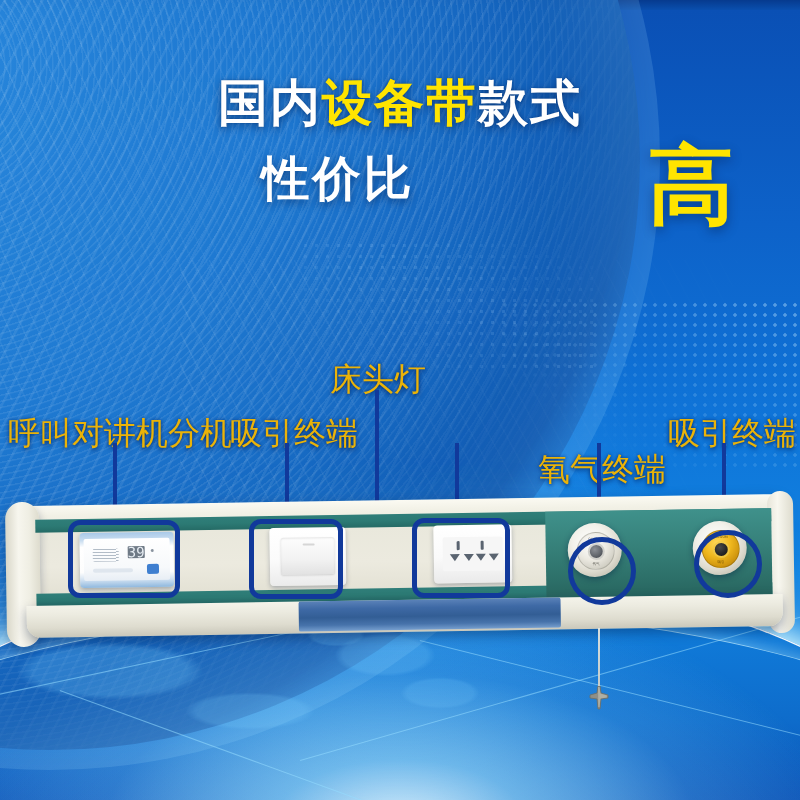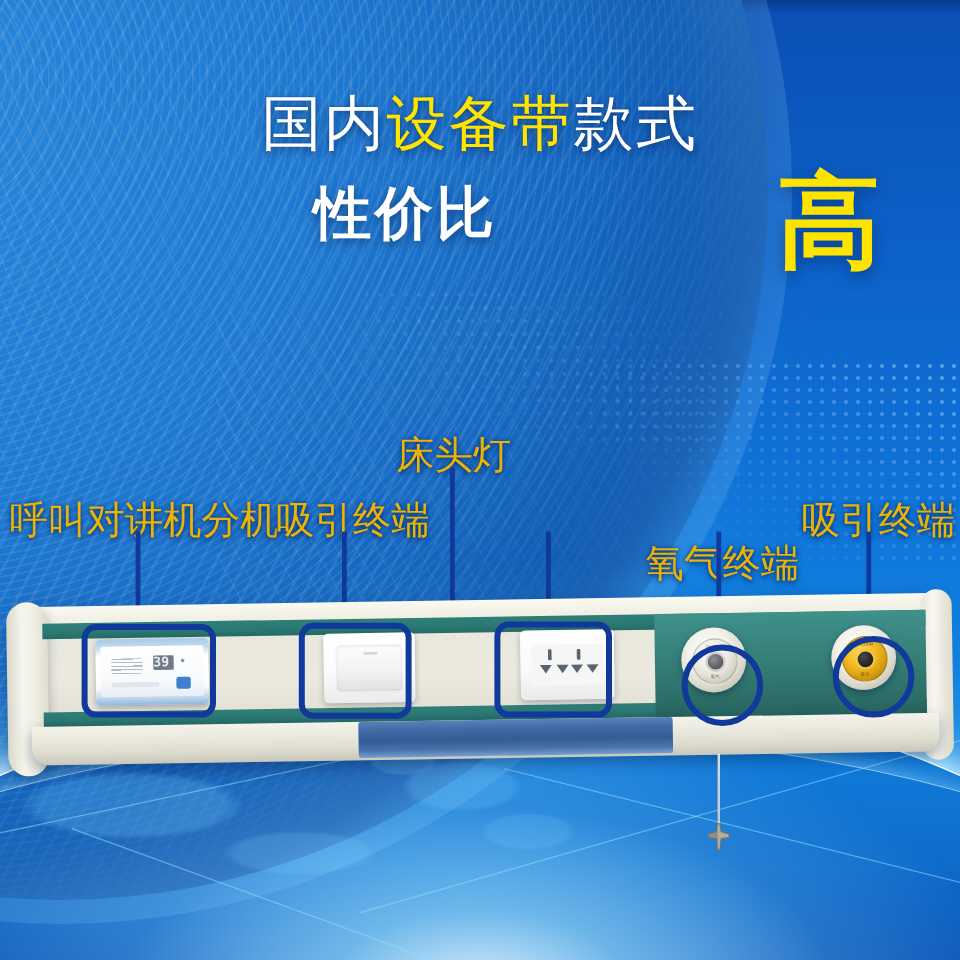--- a/index.html
+++ b/index.html
@@ -95,21 +95,21 @@
       radial-gradient(ellipse 70px 30px at 385px 40px, rgba(120,205,255,0.26) 0 60%, rgba(0,0,0,0) 72%),
       radial-gradient(ellipse 55px 22px at 440px 78px, rgba(120,205,255,0.22) 0 60%, rgba(0,0,0,0) 72%),
       radial-gradient(ellipse 40px 16px at 336px 20px, rgba(120,205,255,0.24) 0 60%, rgba(0,0,0,0) 72%);
     opacity:.8;
   }
   .thin-line{position:absolute;background:rgba(150,220,255,0.55);height:1px;transform-origin:0 0;}
 
   
   .title-wrap{position:absolute;left:0;top:78px;width:800px;text-align:center;}
   .title-line1{
-    font-size:50px;font-weight:normal;line-height:1;letter-spacing:2px;
+    font-size:50px;font-weight:bold;line-height:1;letter-spacing:2px;
     color:#ffffff;
     text-shadow:0 3px 8px rgba(0,30,80,.55), 0 0 2px rgba(0,40,100,.5);
     white-space:nowrap;
   }
   .title-line1 .hl{color:#ffe400;}
   .title-line2{
     margin-top:26px;font-size:48px;font-weight:bold;line-height:1;letter-spacing:3px;
     color:#ffffff;text-shadow:0 3px 8px rgba(0,30,80,.55);
     display:inline-block;transform:translateX(-62px);
   }
@@ -188,21 +188,21 @@
     border-radius:2px;
   }
   .ic-grill{
     position:absolute;left:9px;top:10px;width:26px;height:13px;
     background:repeating-linear-gradient(0deg,#9aa7b5 0px,#9aa7b5 1px,rgba(0,0,0,0) 1px,rgba(0,0,0,0) 3px);
     opacity:.75;border-radius:2px;
   }
   .ic-screen{
     position:absolute;left:44px;top:8px;width:17px;height:12px;
     background:#6f7a86;border-radius:1px;
-    color:#e8eef4;font-size:11px;font-weight:bold;line-height:12px;text-align:left;
+    color:#e8eef4;font-size:14px;font-weight:normal;line-height:12px;text-align:left;
     font-family:"DejaVu Sans Mono","Liberation Mono",monospace;
   }
   .ic-led{position:absolute;left:67px;top:11px;width:3px;height:3px;border-radius:50%;background:#8a949f;}
   .ic-btn{position:absolute;left:63px;top:26px;width:12px;height:10px;background:#3f7fd0;border-radius:2px;}
   .ic-line{position:absolute;left:9px;top:30px;width:40px;height:4px;background:#dfe6ee;border-radius:2px;}
 
   .switch{
     position:absolute;left:248px;top:26px;width:76px;height:58px;
     background:linear-gradient(180deg,#ffffff 0%,#fbfbfb 55%,#ebebeb 100%);
     border-radius:4px;box-shadow:0 2px 5px rgba(0,20,60,.28);

